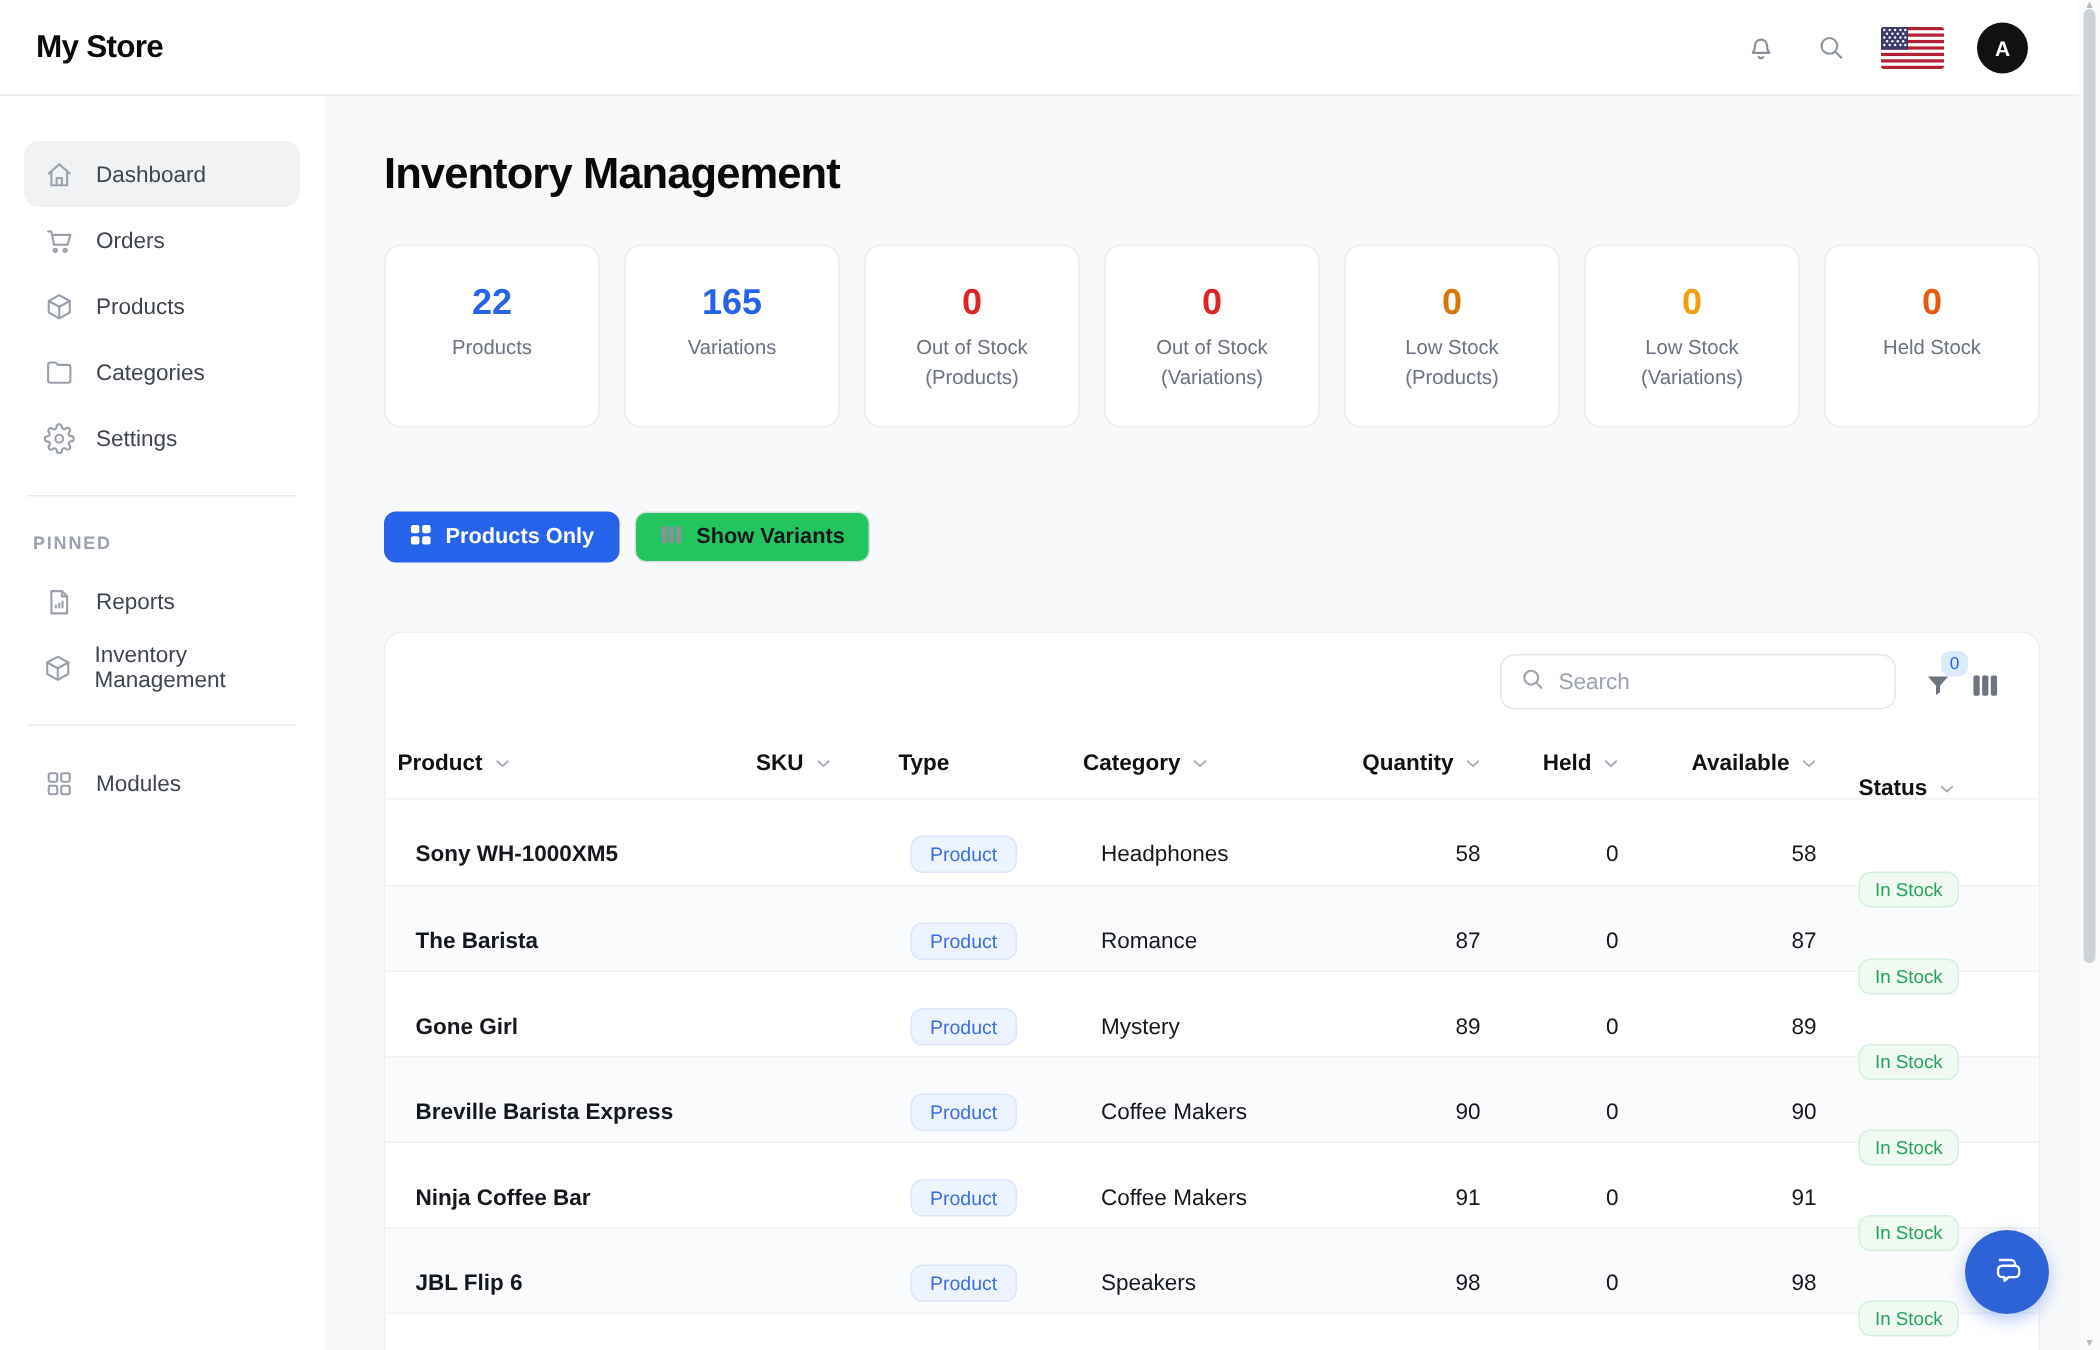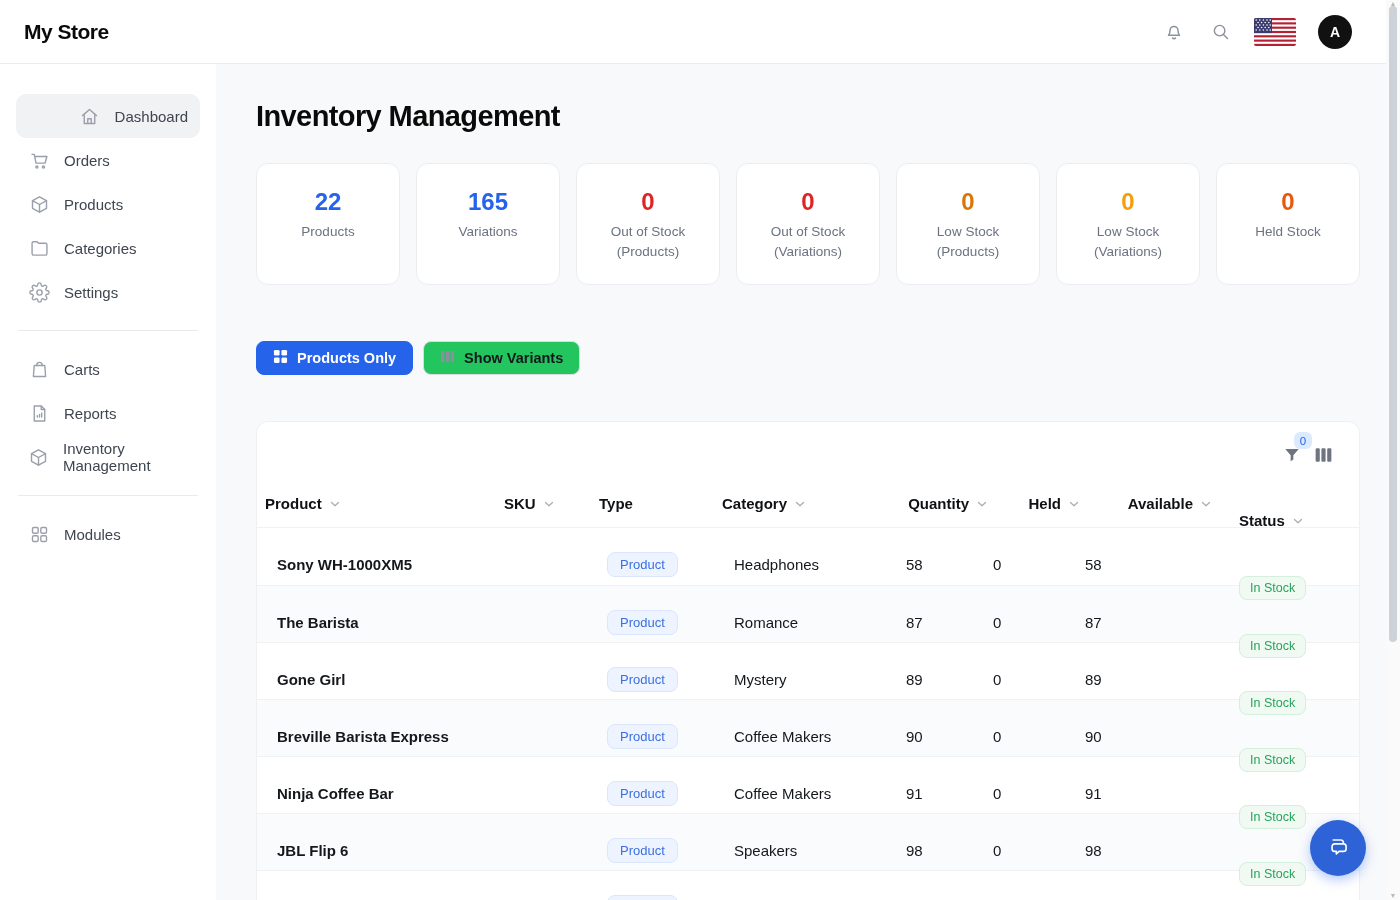--- a/index.html
+++ b/index.html
@@ -9,21 +9,21 @@
   .topbar { position:fixed; top:0; left:0; width:1400px; height:64px; background:#fff; border-bottom:1px solid #ececee; display:flex; align-items:center; justify-content:space-between; padding:0 24px; z-index:20; }
   .brand { font-size:21px; font-weight:800; letter-spacing:-0.5px; color:#0a0a0a; }
   .topbar-right { display:flex; align-items:center; gap:22px; padding-right:24px; }
   .icon-btn { width:24px; height:24px; display:flex; align-items:center; justify-content:center; cursor:pointer; }
   .flag { width:42px; height:28px; border-radius:2px; overflow:hidden; display:block; cursor:pointer; }
   .avatar { width:34px; height:34px; border-radius:50%; background:#111111; color:#fff; display:flex; align-items:center; justify-content:center; font-size:14px; font-weight:600; cursor:pointer; }
 
   
   .sidebar { position:fixed; top:64px; left:0; width:216px; height:836px; background:#fff; padding:30px 16px 0 16px; z-index:10; }
   .nav-item { display:flex; align-items:center; gap:14px; height:44px; padding:0 12px; border-radius:10px; color:#3f4550; font-size:15px; cursor:pointer; }
-  .nav-item.active { background:#f1f2f4;justify-content:flex-end; }
+  .nav-item.active { background:#f1f2f4; }
   .nav-item .nv-icon { width:22px; height:22px; display:flex; align-items:center; justify-content:center; }
   .nav-item svg { stroke:#9aa0ab; }
   .divider { height:1px; background:#e9eaec; margin:16px 2px; }
   .pinned-label { font-size:12px; font-weight:700; letter-spacing:1.2px; color:#9ca3af; padding:8px 6px 10px 6px; }
 
   
   .main { position:fixed; top:64px; left:216px; width:1184px; height:836px; padding:36px 40px 0 40px; background:#f8f9fa; }
   .page-title { font-size:29px; font-weight:800; letter-spacing:-0.6px; color:#0a0a0a; margin-bottom:30px; }
 
   .stats-row { display:flex; gap:16px; margin-bottom:56px; }
@@ -54,21 +54,21 @@
   .thead > .th:nth-child(8) { padding-left:22px;margin-top:34px; }
   .th svg { flex:0 0 auto; }
 
   .trow { height:57px; cursor:pointer; }
   .trow + .trow { border-top:1px solid #f0f1f3; }
   .trow:nth-child(even) { background:#fafbfc; }
   .td { font-size:15px; color:#14171c; }
   .td-product { padding-left:20px; font-weight:700; }
   .td-type { padding-left:16px; }
   .td-category { padding-left:20px; }
-  .td-num { text-align:left; padding-right:6px; }
+  .td-num { text-align:right; padding-right:6px; }
   .td-status { padding-left:22px;margin-top:48px; }
   .badge-type { display:inline-block; font-size:13px; color:#3b6fe0; background:#eef4ff; border:1px solid #dbe5fb; border-radius:8px; padding:4px 12px; }
   .badge-status { display:inline-block; font-size:12.5px; color:#27a35c; background:#f0faf3; border:1px solid #d2f0dc; border-radius:8px; padding:4px 10px; }
 
   
   .chat-fab { position:fixed; left:1310px; top:820px; width:56px; height:56px; border-radius:50%; background:#2e63d8; display:flex; align-items:center; justify-content:center; box-shadow:0 4px 12px rgba(37,99,235,.35); cursor:pointer; z-index:30; }
 
   
   .scrollbar { position:fixed; top:0; right:0; width:14px; height:900px; background:#fafafa; z-index:40; }
   .scroll-thumb { position:absolute; top:6px; right:3px; width:8px; height:636px; background:#cdd2d9; border-radius:4px; cursor:pointer; }
@@ -180,30 +180,22 @@
     <span class="nv-icon">
           <svg width="21" height="21" viewBox="0 0 24 24" stroke="#98a0ab" stroke-width="1.6" fill="none" stroke-linecap="round" stroke-linejoin="round">
             <circle cx="12" cy="12" r="3"></circle>
             <path d="M19.4 15a1.65 1.65 0 0 0 .33 1.82l.06.06a2 2 0 1 1-2.83 2.83l-.06-.06a1.65 1.65 0 0 0-1.82-.33 1.65 1.65 0 0 0-1 1.51V21a2 2 0 1 1-4 0v-.09a1.65 1.65 0 0 0-1-1.51 1.65 1.65 0 0 0-1.82.33l-.06.06a2 2 0 1 1-2.83-2.83l.06-.06a1.65 1.65 0 0 0 .33-1.82 1.65 1.65 0 0 0-1.51-1H3a2 2 0 1 1 0-4h.09a1.65 1.65 0 0 0 1.51-1 1.65 1.65 0 0 0-.33-1.82l-.06-.06a2 2 0 1 1 2.83-2.83l.06.06a1.65 1.65 0 0 0 1.82.33h.01a1.65 1.65 0 0 0 1-1.51V3a2 2 0 1 1 4 0v.09a1.65 1.65 0 0 0 1 1.51h.01a1.65 1.65 0 0 0 1.82-.33l.06-.06a2 2 0 1 1 2.83 2.83l-.06.06a1.65 1.65 0 0 0-.33 1.82v.01a1.65 1.65 0 0 0 1.51 1H21a2 2 0 1 1 0 4h-.09a1.65 1.65 0 0 0-1.51 1z"></path>
           </svg>
         </span>
     <span>Settings</span>
   </div>
     </div>
   <div class="divider"></div>
+  <div class="pinned-label">PINNED</div>
   <div>
-      <div class="nav-item">
-    <span class="nv-icon">
-          <svg width="21" height="21" viewBox="0 0 24 24" stroke="#98a0ab" stroke-width="1.6" fill="none" stroke-linecap="round" stroke-linejoin="round">
-            <path d="M6 7.5h12l1 12.5H5z"></path>
-            <path d="M9 7.5V6.8a3 3 0 0 1 6 0v0.7"></path>
-          </svg>
-        </span>
-    <span>Carts</span>
-  </div>
       <div class="nav-item">
     <span class="nv-icon">
           <svg width="21" height="21" viewBox="0 0 24 24" stroke="#98a0ab" stroke-width="1.6" fill="none" stroke-linecap="round" stroke-linejoin="round">
             <path d="M6 3.5h8l4 4V20.5H6z"></path>
             <path d="M14 3.5v4h4"></path>
             <path d="M9.5 16v-1.5"></path>
             <path d="M12 16v-3"></path>
             <path d="M14.5 16v-4.5"></path>
           </svg>
         </span>
@@ -289,20 +281,29 @@
             <rect x="6.2" y="2" width="3.6" height="12" rx="1"></rect>
             <rect x="11.4" y="2" width="3.6" height="12" rx="1"></rect>
           </svg>
       </span>
       <span>Show Variants</span>
     </button>
   </div>
 
   <section class="table-card">
     <div class="table-toolbar">
+      <div class="search-box">
+        <span>
+          <svg width="17" height="17" viewBox="0 0 24 24" fill="none" stroke="#9ca3af" stroke-width="2" stroke-linecap="round">
+              <circle cx="11" cy="11" r="6.5"></circle>
+              <line x1="16" y1="16" x2="20.5" y2="20.5"></line>
+            </svg>
+        </span>
+        <input type="text" placeholder="Search" style="">
+      </div>
       <div class="tool-icons">
         <div class="filter-wrap">
           <svg width="20" height="18" viewBox="0 0 24 24" fill="#6f7580">
               <path d="M3 4h18l-7.2 8.2V18l-3.6 2.4v-8.2L3 4z"></path>
             </svg>
           <span class="filter-badge">0</span>
         </div>
         <div class="cols-btn">
           <svg width="19" height="18" viewBox="0 0 16 16" fill="#6f7580">
               <rect x="1" y="2" width="3.7" height="12" rx="1"></rect>

